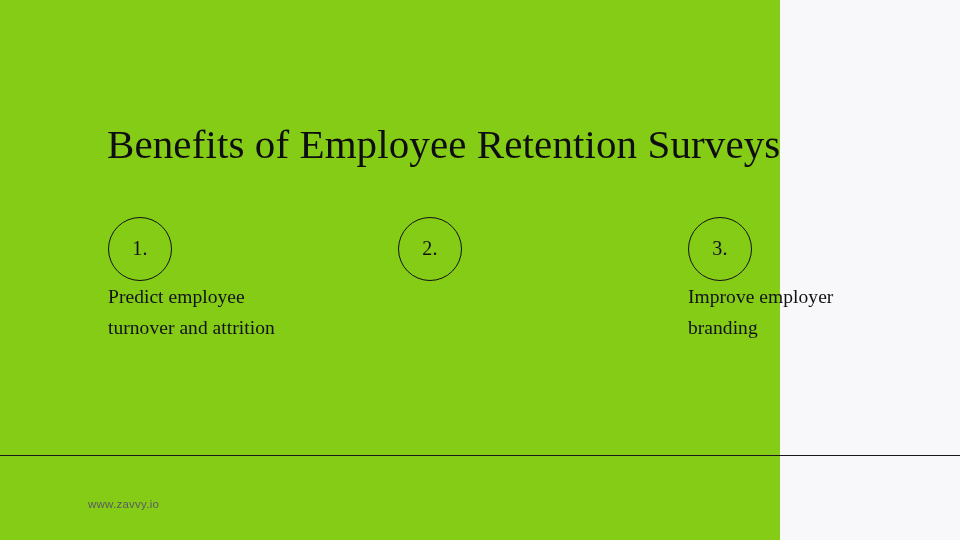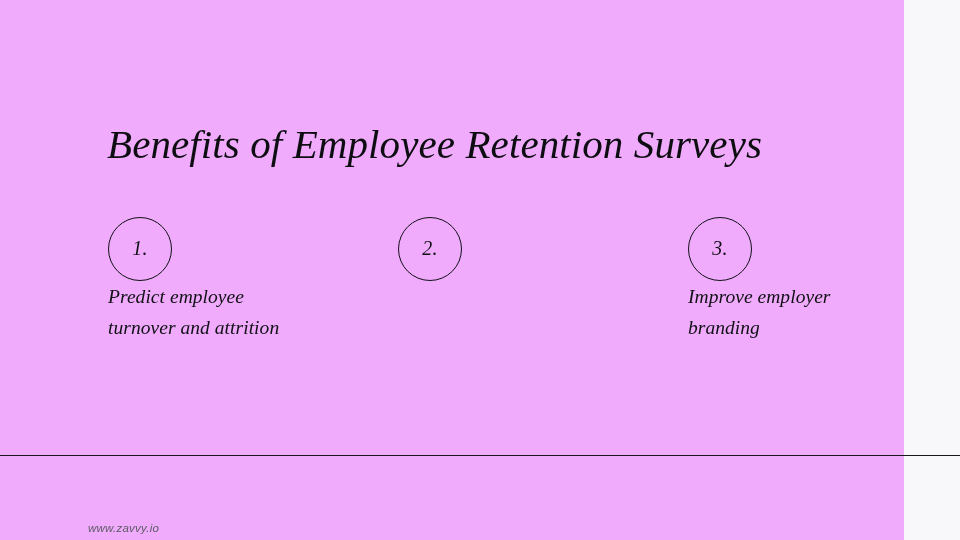--- a/index.html
+++ b/index.html
@@ -10,25 +10,24 @@
   body {
     width: 960px;
     height: 540px;
     overflow: hidden;
     background: #f8f8fb;
     font-family: "Liberation Serif", "DejaVu Serif", serif;
     -webkit-font-smoothing: antialiased;
   }
   .slide {
     position: relative;
-    width: 904px;
+    width: 780px;
     height: 540px;
-    background: #f0abfc;
+    background: #84cc16;
     box-sizing: border-box;
-    font-style: italic;
   }
 
   
   .slide-title {
     position: absolute;
     left: 107px;
     top: 92px;
     width: 800px;
     font-family: "Liberation Serif", "DejaVu Serif", serif;
     font-size: 41px;
@@ -106,21 +105,21 @@
   }
   .footer-left, .footer-right {
     position: absolute;
     top: 42px;
     font-family: "Liberation Sans", "DejaVu Sans", sans-serif;
     font-size: 11.5px;
     line-height: 14px;
     color: #5b5b63;
     letter-spacing: 0.25px;
   }
-  .footer-left { left: 88px; margin-top: 24px; }
+  .footer-left { left: 88px; }
   .footer-right { right: 70px; }
 </style>
 </head>
 <body>
 
 <div class="slide">
 
   <h1 class="slide-title">Benefits of Employee Retention Surveys</h1>
 
   <div class="columns">

